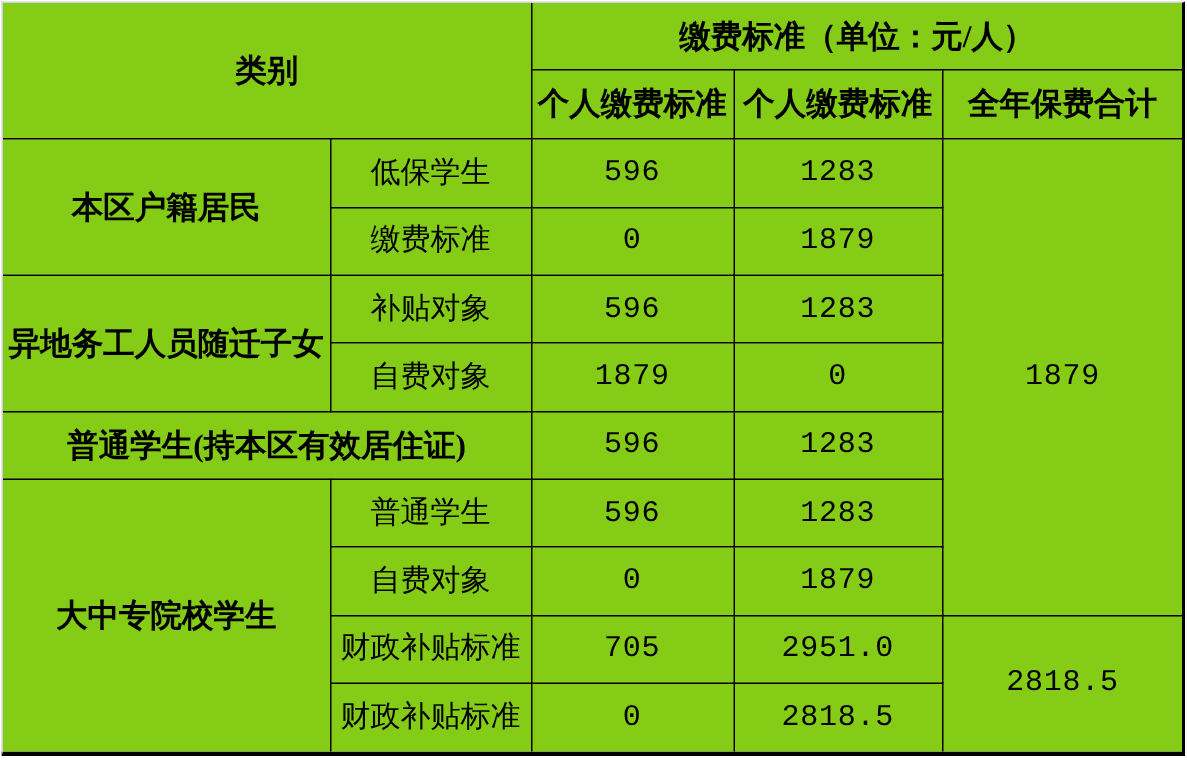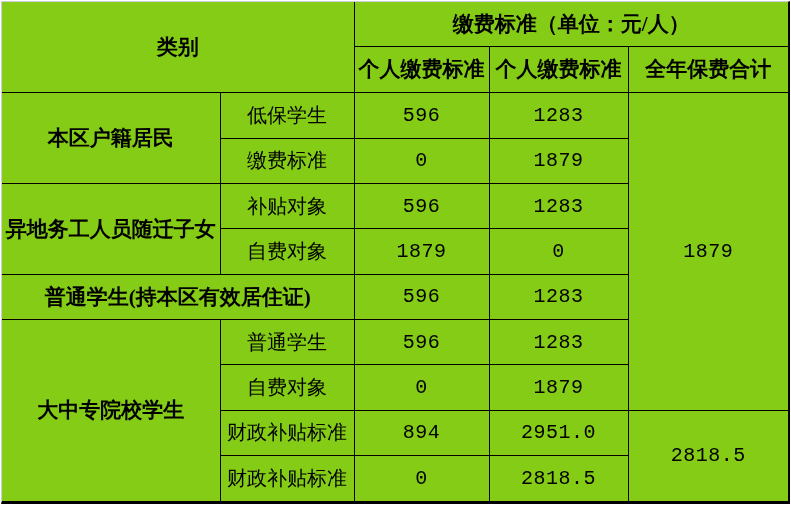--- a/index.html
+++ b/index.html
@@ -125,21 +125,21 @@
       </tr>
 
       <tr class="body">
         <td>自费对象</td>
         <td class="num">0</td>
         <td class="num">1879</td>
       </tr>
 
       <tr class="body">
         <td>财政补贴标准</td>
-        <td class="num">894</td>
+        <td class="num">705</td>
         <td class="num">2951.0</td>
         <td class="num" rowspan="2">2818.5</td>
       </tr>
 
       <tr class="body">
         <td>财政补贴标准</td>
         <td class="num">0</td>
         <td class="num">2818.5</td>
       </tr>
     </tbody>

